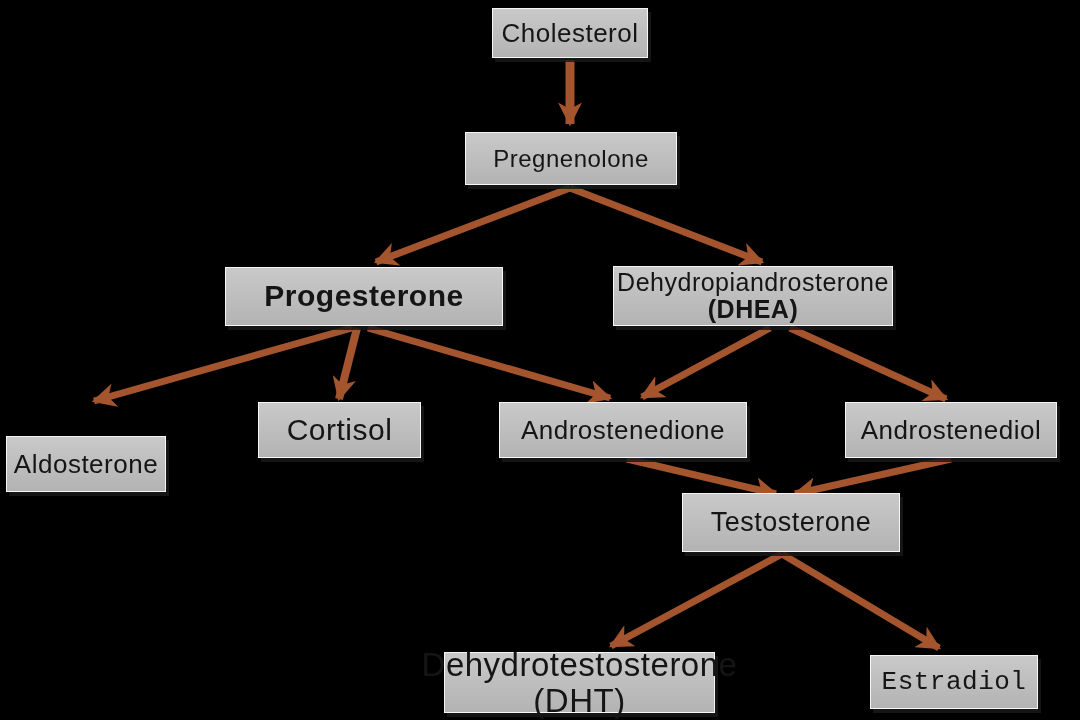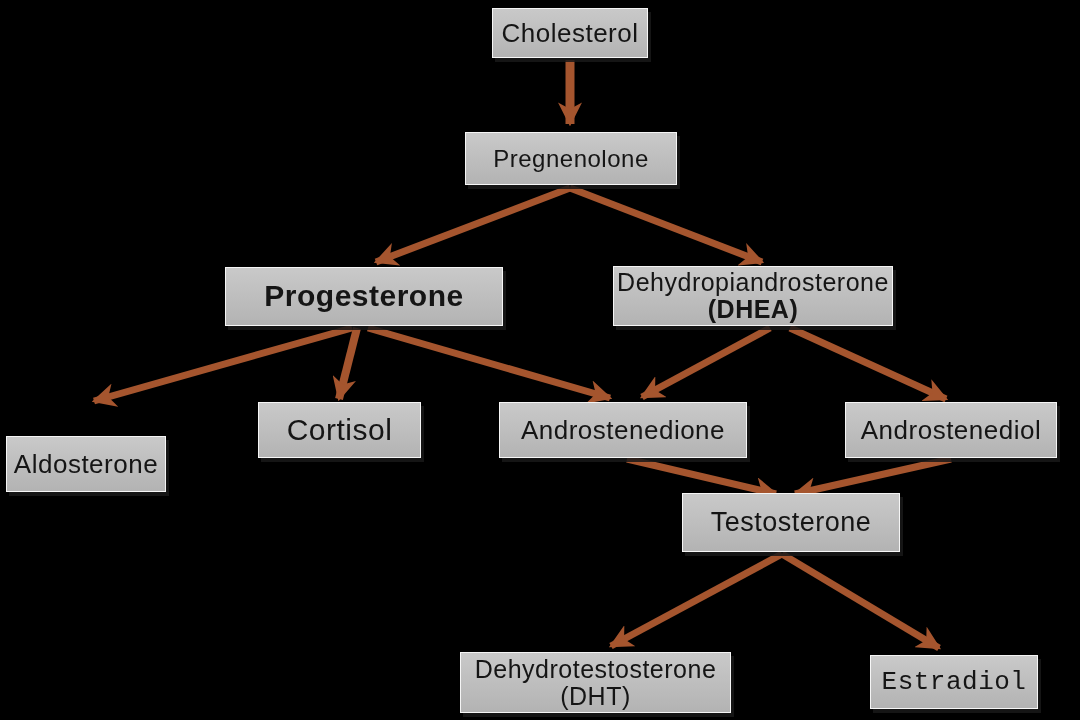--- a/index.html
+++ b/index.html
@@ -45,21 +45,21 @@
   .node-cholesterol     { left: 492px; top: 8px;   width: 156px; height: 50px; font-size: 26px; }
   .node-pregnenolone    { left: 465px; top: 132px; width: 212px; height: 53px; font-size: 24px; }
   .node-progesterone    { left: 225px; top: 267px; width: 278px; height: 59px; font-size: 30px; font-weight: bold; }
   .node-dhea            { left: 613px; top: 266px; width: 280px; height: 60px; font-size: 25px; }
   .node-dhea .line2     { font-weight: bold; }
   .node-aldosterone     { left: 6px;   top: 402px; width: 160px; height: 56px; font-size: 26px; margin-top: 34px; }
   .node-cortisol        { left: 258px; top: 402px; width: 163px; height: 56px; font-size: 30px; }
   .node-androstenedione { left: 499px; top: 402px; width: 248px; height: 56px; font-size: 26px; }
   .node-androstenediol  { left: 845px; top: 402px; width: 212px; height: 56px; font-size: 26px; }
   .node-testosterone    { left: 682px; top: 493px; width: 218px; height: 59px; font-size: 27px; }
-  .node-dht             { left: 460px; top: 652px; width: 271px; height: 61px; font-size: 25px; }
+  .node-dht             { left: 444px; top: 652px; width: 271px; height: 61px; font-size: 33px; }
   .node-estradiol       { left: 870px; top: 655px; width: 168px; height: 54px; font-size: 26px; font-family: Liberation Mono, monospace; }
 </style>
 </head>
 <body>
 
 <div class="stage">
 
   <svg class="edges-layer" width="1080" height="720" viewBox="0 0 1080 720" xmlns="http://www.w3.org/2000/svg">
     <defs>
       <marker id="ah" viewBox="0 0 10 10" refX="9" refY="5" markerWidth="24" markerHeight="24" markerUnits="userSpaceOnUse" orient="auto">

